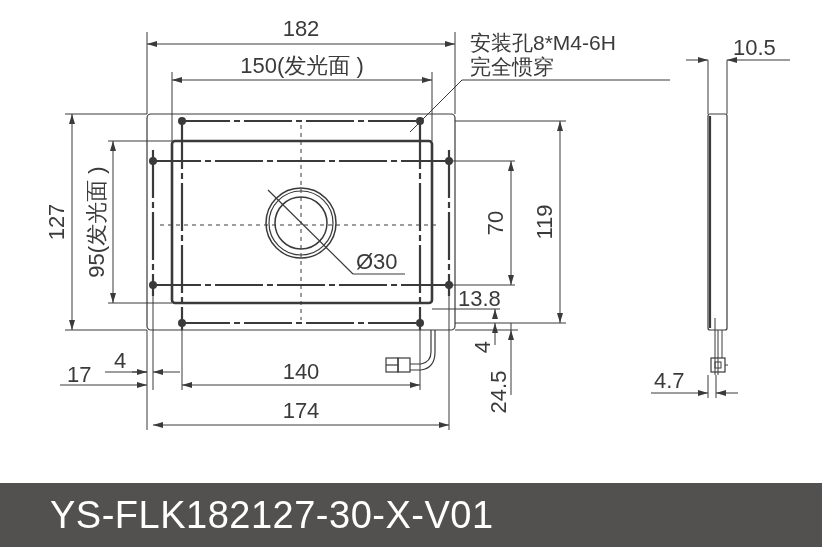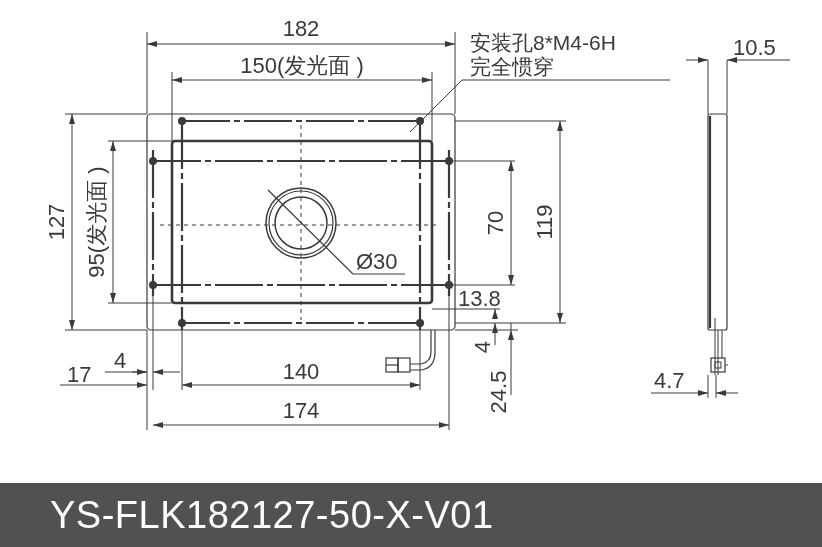--- a/index.html
+++ b/index.html
@@ -170,14 +170,14 @@
     <text class="dim" x="114" y="368">4</text>
     <text class="dim" x="301" y="379" text-anchor="middle">140</text>
     <text class="dim" x="301" y="418" text-anchor="middle">174</text>
 
     <text class="dim" x="733" y="55">10.5</text>
     <text class="dim" x="654" y="388">4.7</text>
   </g>
 </svg>
 
 <div class="banner">
-  <div class="banner-title">YS-FLK182127-50-X-V01</div>
+  <div class="banner-title">YS-FLK182127-30-X-V01</div>
 </div>
 
 </body></html>

